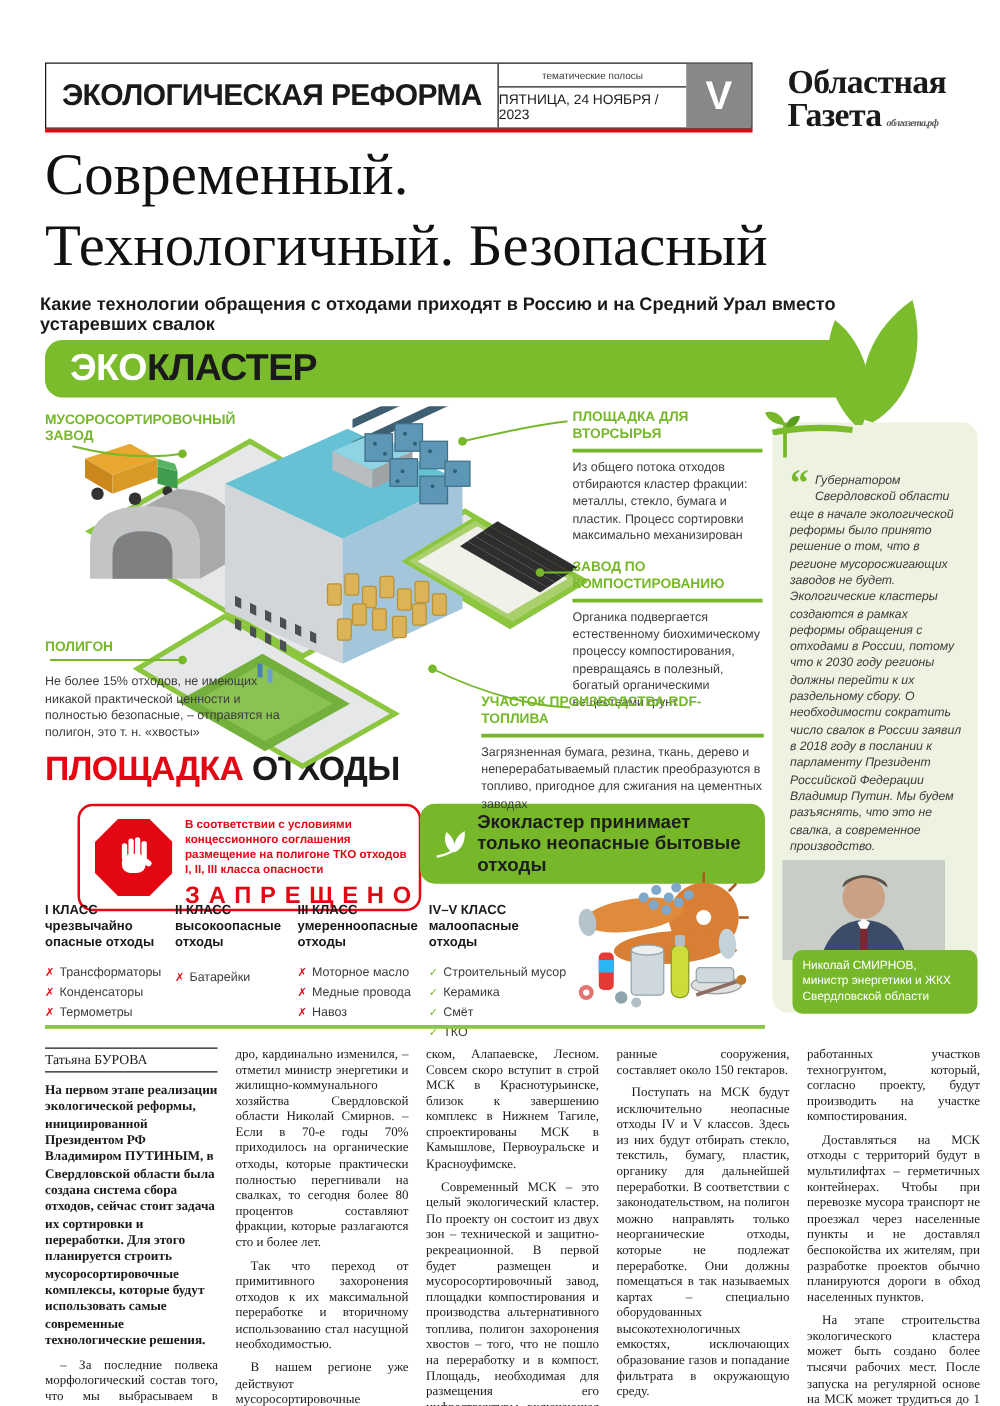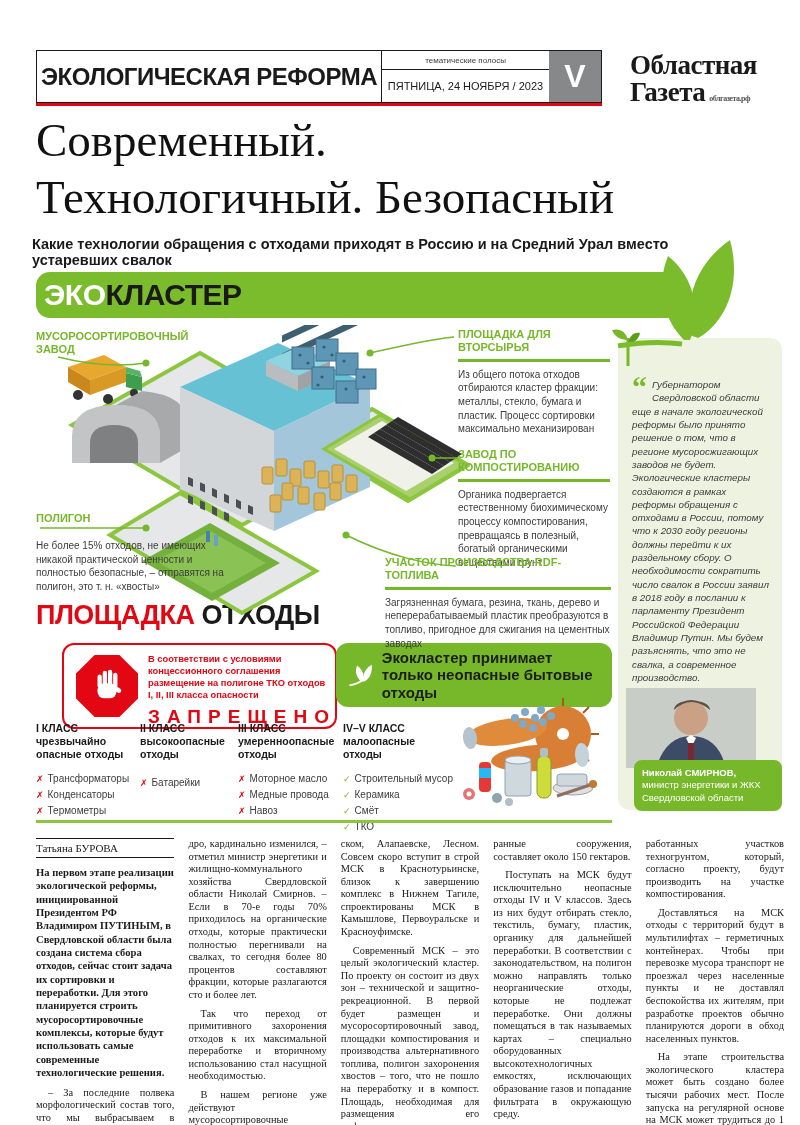--- a/index.html
+++ b/index.html
@@ -3,58 +3,58 @@
 <meta charset="utf-8">
 <style>
   html,body{margin:0;padding:0;background:#fff;}
   .page{position:relative;width:800px;height:1125px;background:#fff;overflow:hidden;
         font-family:"Liberation Sans",sans-serif;color:#1a1a1a;}
   
   .hdr-strip{position:absolute;left:36px;top:50px;width:566px;height:53px;
              border:1.5px solid #1a1a1a;display:flex;box-sizing:border-box;background:#fff;}
   .hdr-title{flex:1;display:flex;align-items:center;justify-content:center;
              font-size:24px;font-weight:bold;letter-spacing:-0.5px;white-space:nowrap;}
-  .hdr-mid{width:168px;border-left:1.5px solid #1a1a1a;display:flex;flex-direction:column;box-sizing:border-box;}
+  .hdr-mid{width:151px;border-left:1.5px solid #1a1a1a;display:flex;flex-direction:column;box-sizing:border-box;}
   .hdr-mid-top{flex:0 0 18px;display:flex;align-items:center;justify-content:center;
                font-size:8px;color:#3c3c3b;border-bottom:1px solid #1a1a1a;}
   .hdr-mid-bot{flex:1;display:flex;align-items:center;justify-content:center;font-size:11px;color:#1a1a1a;}
   .hdr-pagebox{width:52px;background:#87888a;color:#fff;display:flex;align-items:center;
                justify-content:center;font-size:32px;font-weight:bold;}
   .hdr-redline{position:absolute;left:36px;top:103px;width:566px;height:3px;background:#e30613;}
   .masthead{position:absolute;left:630px;top:52px;width:160px;font-family:"Liberation Serif",serif;line-height:1.0;}
   .masthead .m1,.masthead .m2{font-size:27px;font-weight:bold;letter-spacing:-0.5px;}
-  .masthead .site{font-size:8px;color:#555;margin-left:4px;text-align:center;}
+  .masthead .site{font-size:8px;font-style:italic;color:#555;margin-left:4px;text-align:center;}
   
   .headline{position:absolute;left:36px;top:112px;width:740px;font-family:"Liberation Serif",serif;
             font-size:47px;line-height:1.22;color:#111;}
   .subhead{position:absolute;left:32px;top:236px;width:720px;font-size:14.5px;font-weight:bold;}
   
   .band{position:absolute;left:36px;top:272px;width:652px;height:46px;background:#7bbc2d;border-radius:14px;}
-  .band-text{position:absolute;left:8px;top:6px;font-size:30px;font-weight:bold;letter-spacing:-0.5px;text-align:center;}
+  .band-text{position:absolute;left:20px;top:6px;font-size:30px;font-weight:bold;letter-spacing:-0.5px;text-align:center;}
   .band-text .eco{color:#fff;} .band-text .rest{color:#1a1a1a;}
   .band-leaf{position:absolute;left:612px;top:236px;width:132px;height:112px;z-index:3;}
   
   .ig-svg{position:absolute;left:30px;top:325px;width:440px;height:305px;z-index:1;}
   .ig-label{position:absolute;z-index:2;}
   .g-title{color:#76b82a;font-weight:bold;font-size:11px;line-height:1.2;text-transform:uppercase;}
   .g-underline{height:2.5px;background:#76b82a;margin:5px 0 6px 0;}
   .ig-text{font-size:10px;line-height:1.36;color:#3c3c3b;}
   
   .quote-box{position:absolute;left:618px;top:338px;width:164px;height:472px;background:#edf3e0;
              border-radius:12px;box-sizing:border-box;padding:40px 12px 0 14px;z-index:1;}
   .quote-mark{font-family:"Liberation Serif",serif;font-size:30px;font-weight:bold;color:#76b82a;
               float:left;margin:-6px 5px 0 0;line-height:1;}
   .quote-text{font-size:9.8px;line-height:1.36;font-style:italic;color:#3b3b3b;}
   .sprout{position:absolute;left:610px;top:328px;width:36px;height:40px;z-index:2;}
   .photo{position:absolute;left:626px;top:688px;width:130px;height:80px;z-index:2;
          background:linear-gradient(135deg,#cfd3cf,#aeb4ae);overflow:hidden;}
   .photo svg{display:block;}
   .photo-cap{position:absolute;left:634px;top:760px;width:148px;z-index:3;background:#76b82a;
              border-radius:8px;box-sizing:border-box;padding:7px 8px;color:#fff;font-size:9.5px;line-height:1.3;}
-  .photo-cap .nm{font-weight:bold;}
+  .photo-cap .nm{font-weight:normal;}
   
   .hz-title{position:absolute;left:36px;top:600px;font-size:27px;font-weight:bold;letter-spacing:-0.5px;}
   .hz-title .red{color:#e30613;}
   .forbid-box{position:absolute;left:38px;top:643px;width:275px;height:86px;border:2.5px solid #e30613;
               border-radius:12px;box-sizing:border-box;background:#fff;margin-left:24px;}
   .octagon{position:absolute;left:12px;top:10px;width:62px;height:62px;background:#e30613;
            clip-path:polygon(30% 0,70% 0,100% 30%,100% 70%,70% 100%,30% 100%,0 70%,0 30%);
            display:flex;align-items:center;justify-content:center;}
   .forbid-txt{margin:9px 8px 0 84px;color:#e30613;font-weight:bold;font-size:9.3px;line-height:1.28;}
   .forbid-word{margin:4px 0 0 84px;color:#e30613;font-weight:bold;font-size:19px;letter-spacing:7px;}

